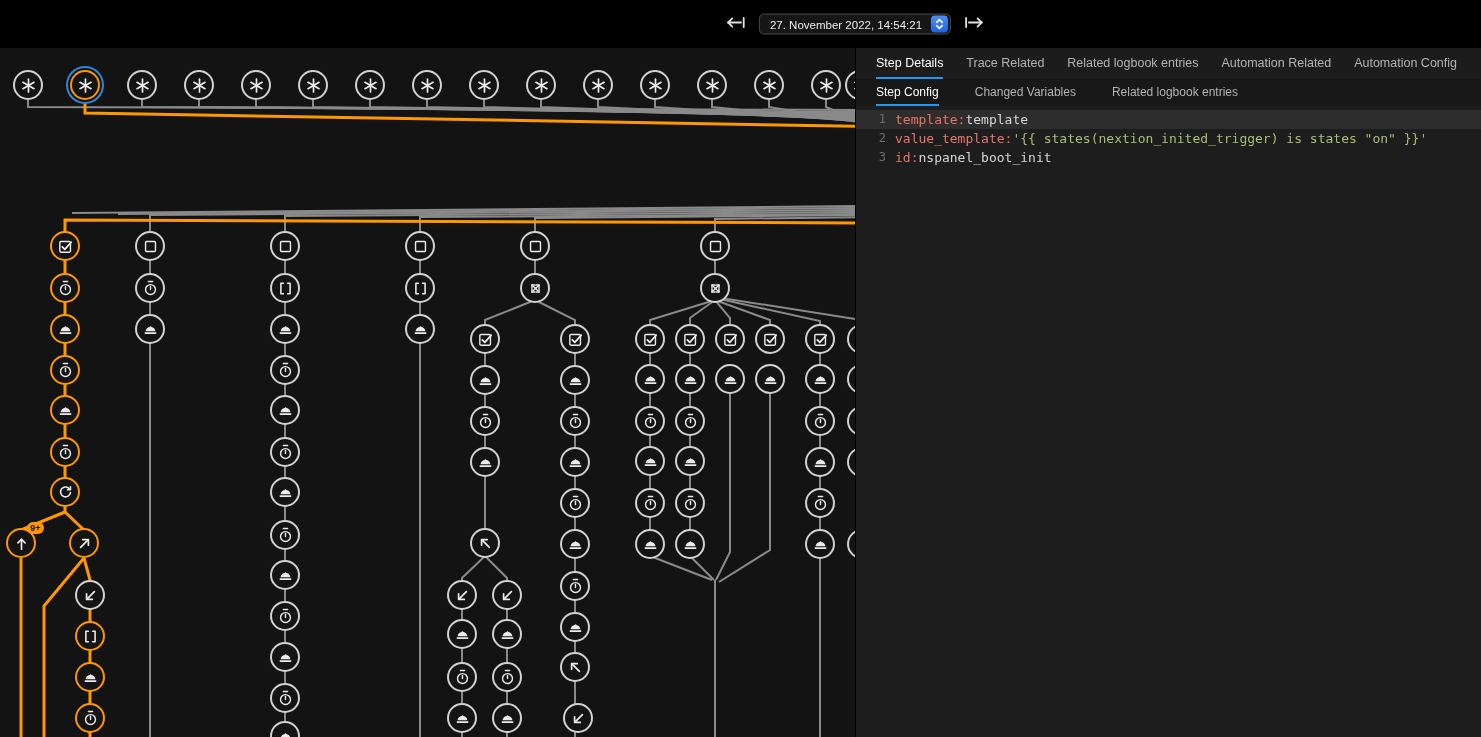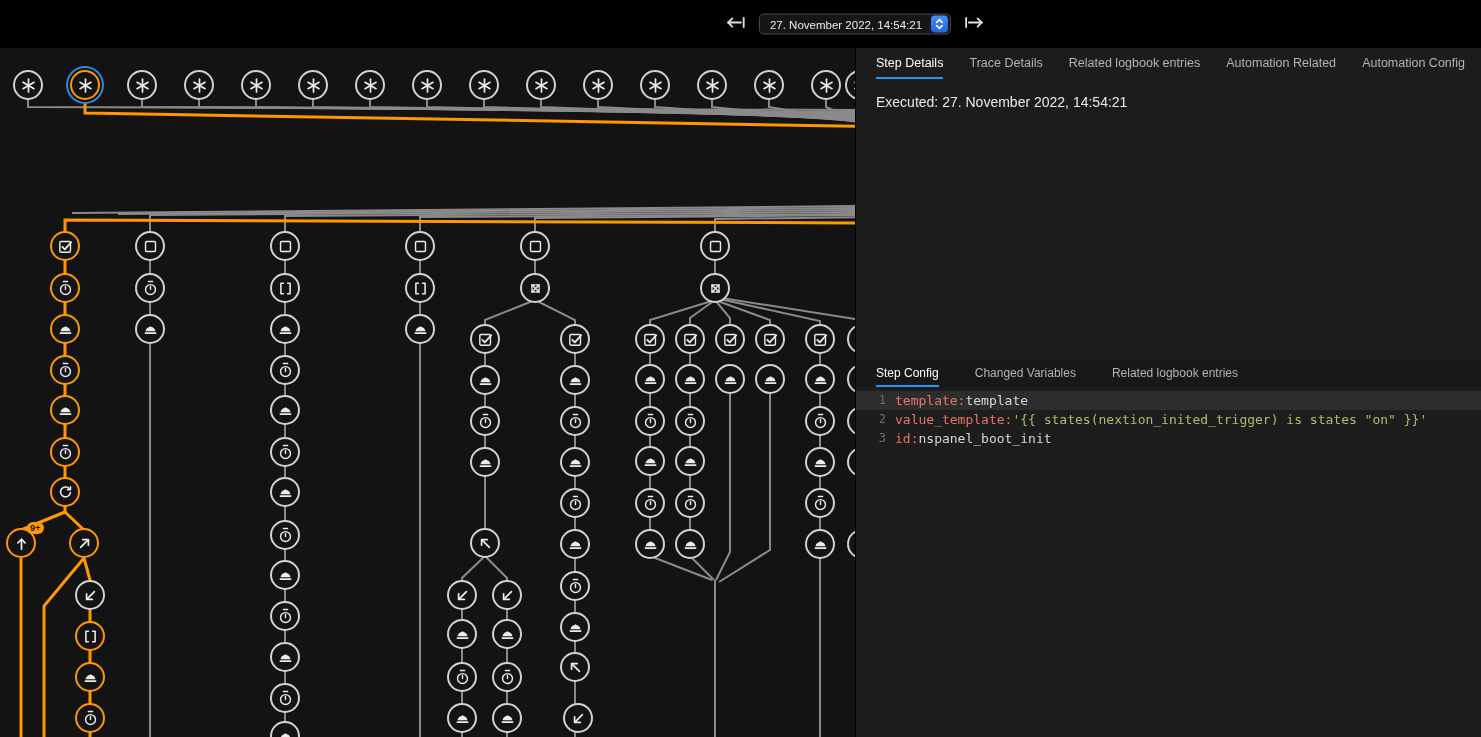--- a/index.html
+++ b/index.html
@@ -26,21 +26,21 @@
   .node.active{border-color:var(--orange);}
   .node.selected{border-color:var(--orange);box-shadow:0 0 0 2px #131313,0 0 0 4px var(--selblue);}
   .node .nicon{display:flex;align-items:center;justify-content:center;}
   .node .badge{position:absolute;top:-8px;right:-10px;background:var(--orange);color:#141414;
     font-size:9px;font-weight:bold;padding:1.5px 3.5px;border-radius:8px;line-height:9px;}
 
   
   .panel{position:absolute;left:855px;top:48px;right:0;bottom:0;background:#1c1c1c;
     border-left:1px solid #000;display:flex;flex-direction:column;box-sizing:border-box;}
   .tabbar{display:flex;align-items:stretch;height:31px;flex:none;font-size:12.5px;color:#b3b3b3;}
-  .tabbar.main{justify-content:space-between;padding:0 16px 0 20px;}
+  .tabbar.main{justify-content:space-between;padding:0 24px 0 20px;}
   .tabbar.config{justify-content:flex-start;gap:36px;padding:0 0 0 20px;background:#181818;height:27px;font-size:12px;}
   .tab{display:flex;align-items:center;border-bottom:2px solid transparent;box-sizing:border-box;
     cursor:pointer;white-space:nowrap;}
   .tab.active{color:#fff;border-bottom-color:var(--blue);}
   .panel-body{height:281px;flex:none;padding:15px 0 0 20px;box-sizing:border-box;}
   .executed{font-size:14px;color:#e9e9e9;}
   .code{flex:1;background:#1d1d1d;font-family:"DejaVu Sans Mono",monospace;font-size:13px;
     padding-top:4px;overflow:hidden;}
   .code-line{display:flex;height:19px;line-height:19px;}
   .code-line.active{background:#2d2d2d;}
@@ -996,28 +996,25 @@
             <path d="M3.5 7v10"></path>
         </svg>
       </span>
     </button>
   </div>
 </div>
 
 <div class="panel">
   <div class="tabbar main" id="tabs-main">
       <div class="tab active">Step Details</div>
-      <div class="tab">Trace Details</div>
+      <div class="tab">Trace Related</div>
       <div class="tab">Related logbook entries</div>
       <div class="tab">Automation Related</div>
       <div class="tab">Automation Config</div>
     </div>
-  <div class="panel-body">
-    <div class="executed">Executed: 27. November 2022, 14:54:21</div>
-  </div>
   <div class="tabbar config" id="tabs-config">
       <div class="tab active">Step Config</div>
       <div class="tab">Changed Variables</div>
       <div class="tab">Related logbook entries</div>
     </div>
   <div class="code" id="code-editor">
       <div class="code-line active">
         <span class="gutter">1</span>
         <span class="tok-key">template:</span>
         <span class="tok-plain"> template</span>

